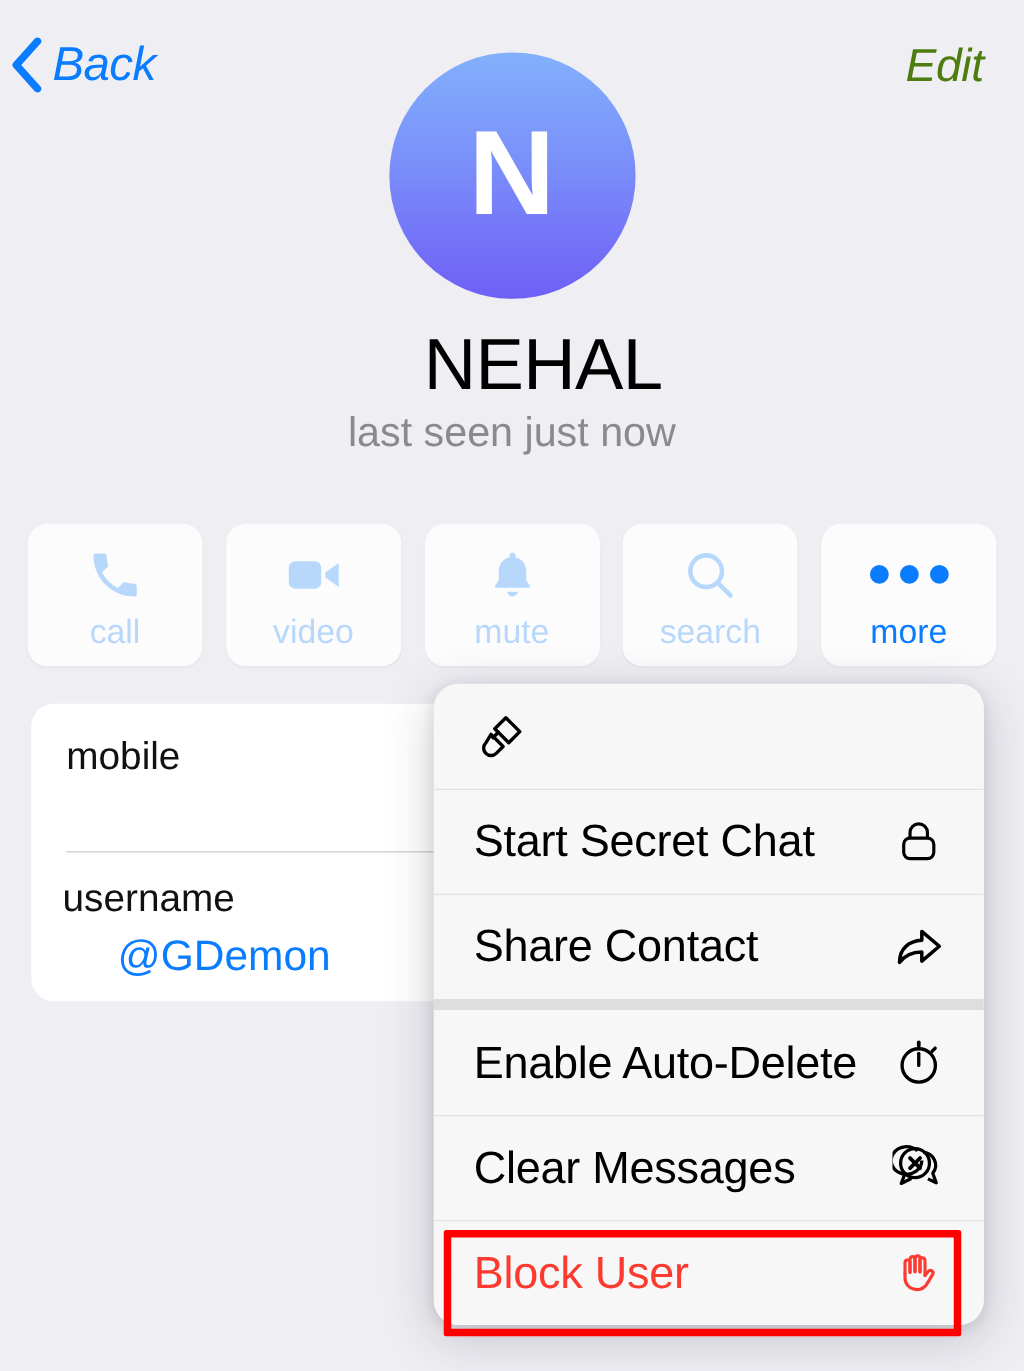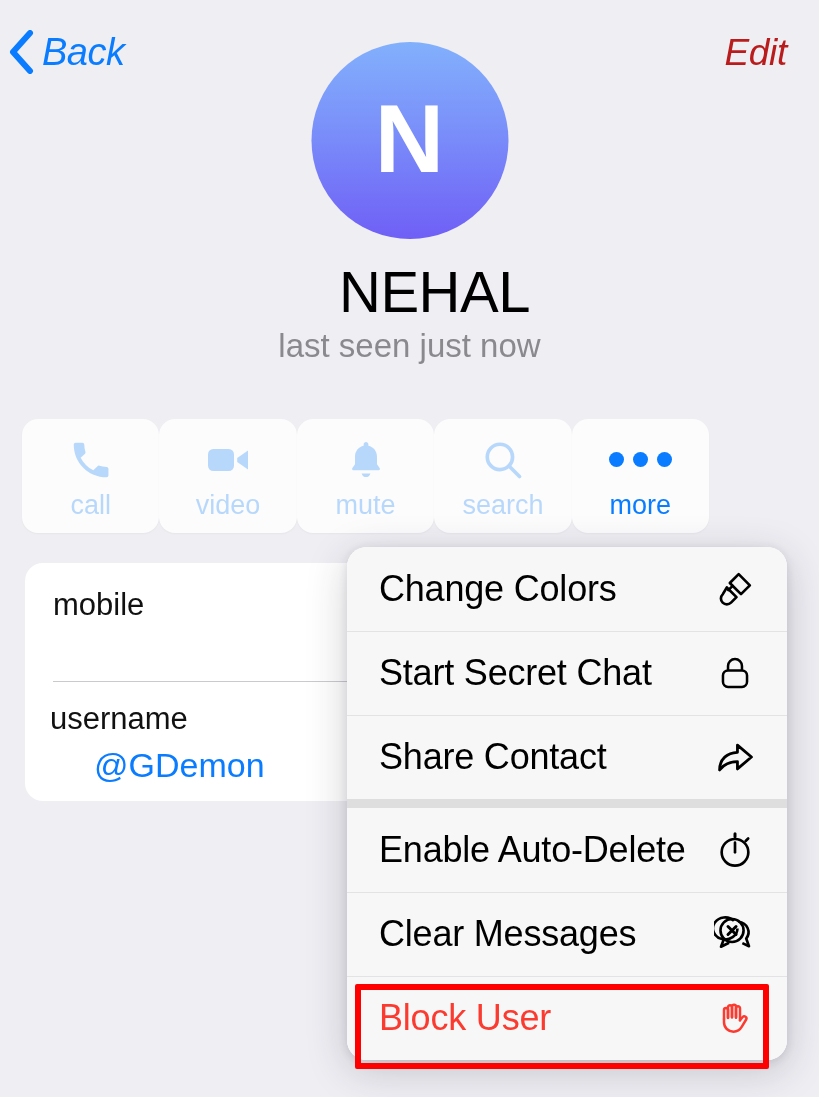--- a/index.html
+++ b/index.html
@@ -43,21 +43,21 @@
     font-size: 38px;
     color: #0a7cff;
     letter-spacing: -0.5px;
     line-height: 1;
   }
   .nav-edit {
     position: absolute;
     right: 32px;
     top: 34px;
     font-size: 37px;
-    color: #b91c1c;
+    color: #4d7c0f;
     letter-spacing: -0.3px;
     cursor: pointer;
     line-height: 1;
     margin-left: 47px;
   }
 
   
   .profile {
     position: absolute;
     top: 0; left: 0;
@@ -104,21 +104,21 @@
     font-size: 33px;
     color: #8a8a8e;
     line-height: 1.1;
   }
 
   
   .actions {
     position: absolute;
     top: 419px;
     left: 22px;
-    width: 687px;
+    width: 775px;
     display: flex;
     justify-content: space-between;
   }
   .action-btn {
     width: 140px;
     height: 114px;
     background: #fcfcfd;
     border-radius: 16px;
     display: flex;
     flex-direction: column;
@@ -341,21 +341,20 @@
     <div class="info-label">username</div>
     <div class="info-value">@GDemon</div>
   </div>
 </div>
 
 <div class="ctx-menu">
 
   <div class="ctx-group">
 
     <div class="ctx-item">
-      <span class="ctx-label">Change Colors</span>
       <span class="ctx-icon">
         <svg width="40" height="40" viewBox="0 0 24 24">
           <g fill="none" stroke="#000" stroke-width="1.6" stroke-linejoin="round" stroke-linecap="round">
             <path d="M14.2 3.1 L20.9 9.8 L15.6 15.1 L8.9 8.4 Z"></path>
             <path d="M10.6 10.1 L8.0 12.7"></path>
             <path d="M7.1 11.1 L12.9 16.9 L9.6 20.2 C8.2 21.6 6.0 21.6 4.6 20.2 C3.2 18.8 3.2 16.6 4.6 15.2 Z"></path>
           </g>
         </svg>
       </span>
     </div>

